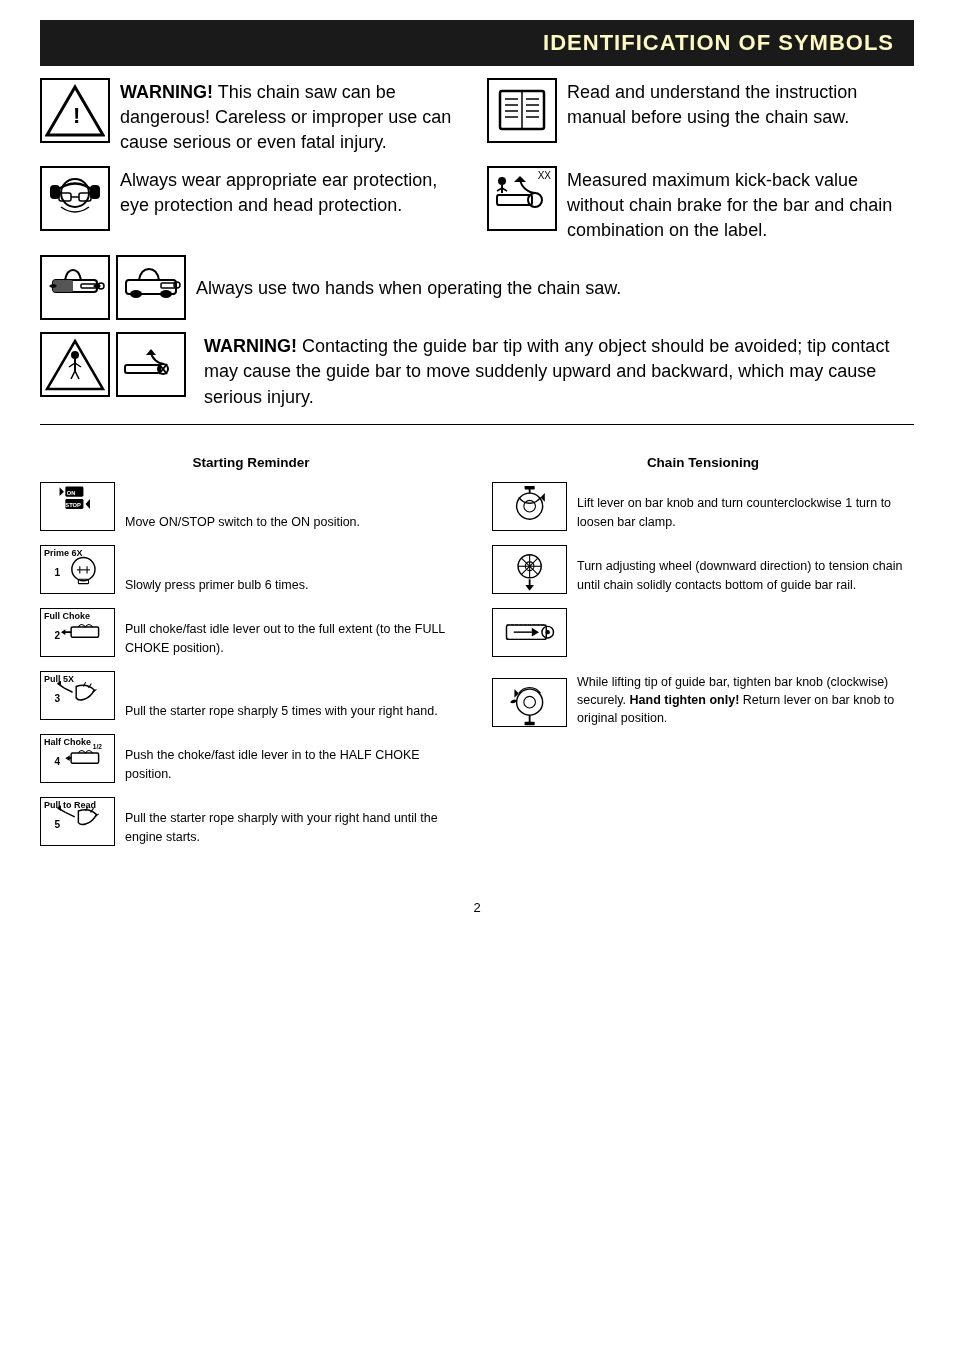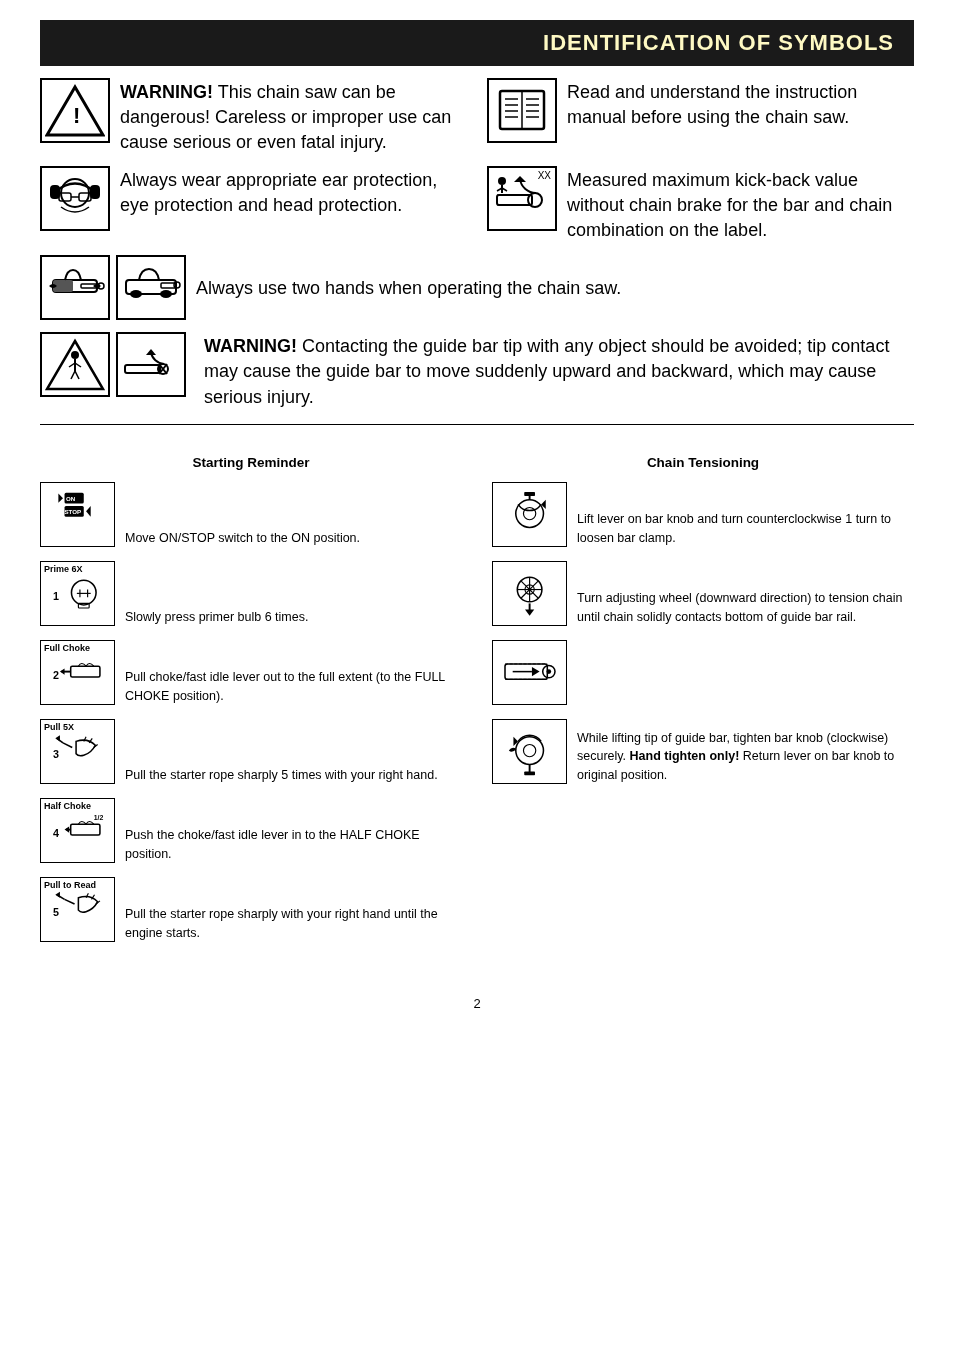--- a/index.html
+++ b/index.html
@@ -106,21 +106,21 @@
 
     .step-item {
       display: flex;
       align-items: flex-end;
       gap: 10px;
       margin-bottom: 14px;
     }
     .step-icon {
       width: 75px;
       min-width: 75px;
-      height: 65px;
+      height: 49px;
       border: 1.5px solid #000;
       display: flex;
       align-items: center;
       justify-content: center;
       font-size: 10px;
       flex-shrink: 0;
       position: relative;
       flex-direction: column;
     }
     .step-icon-label {

